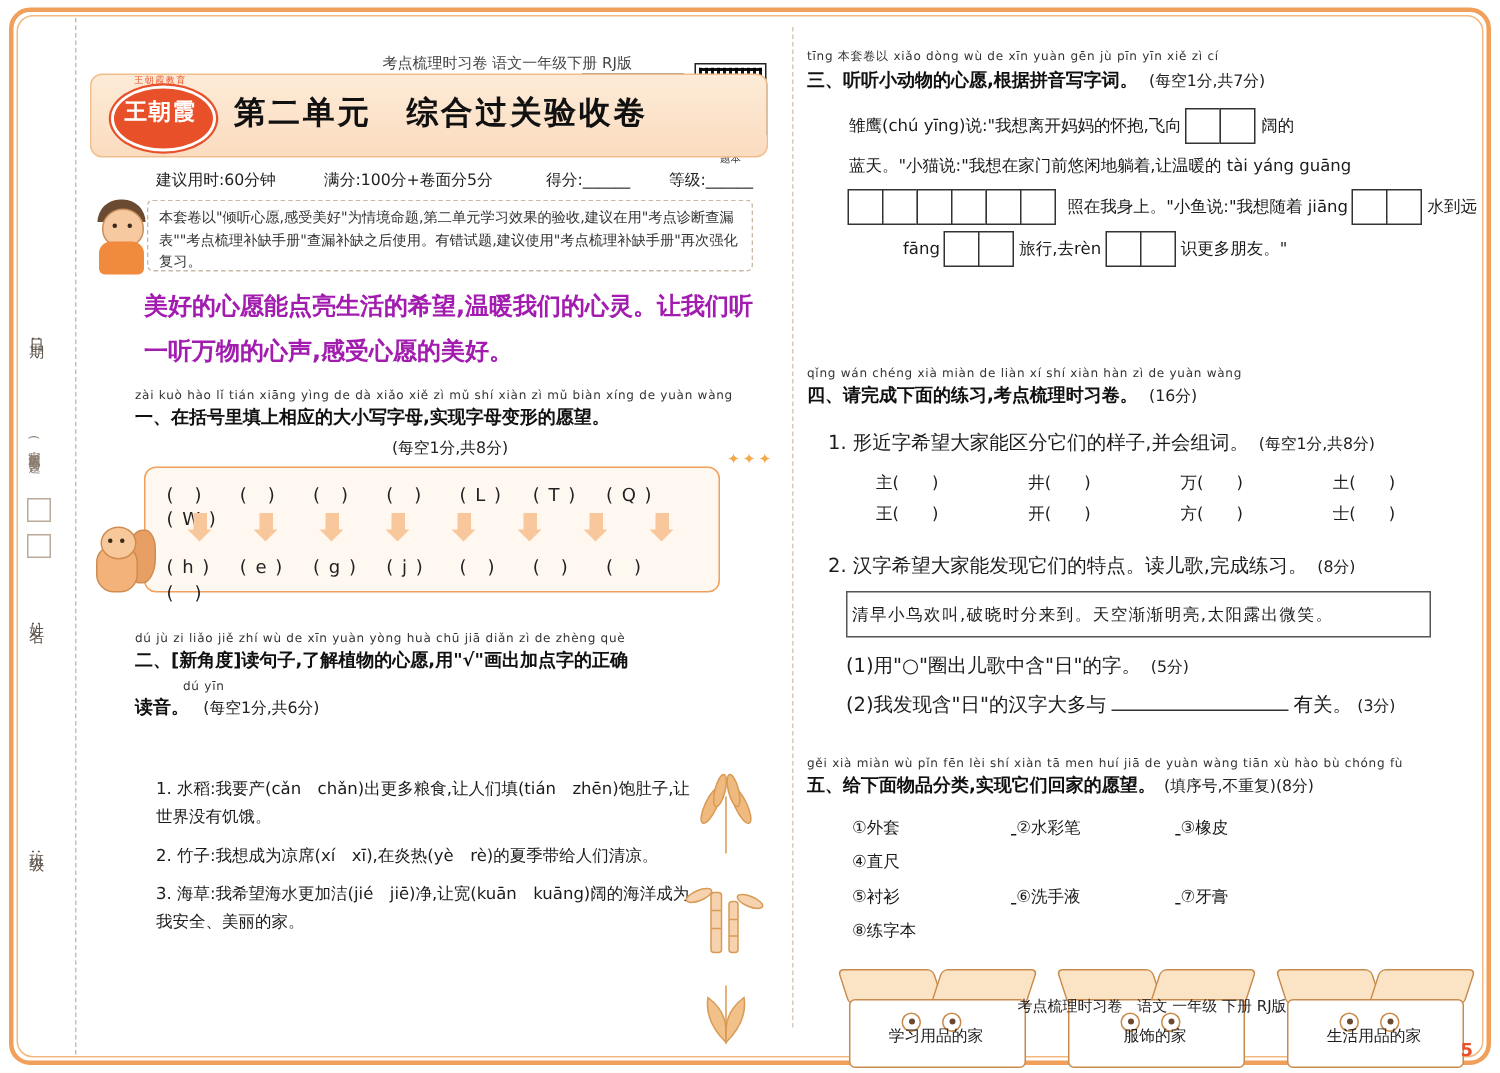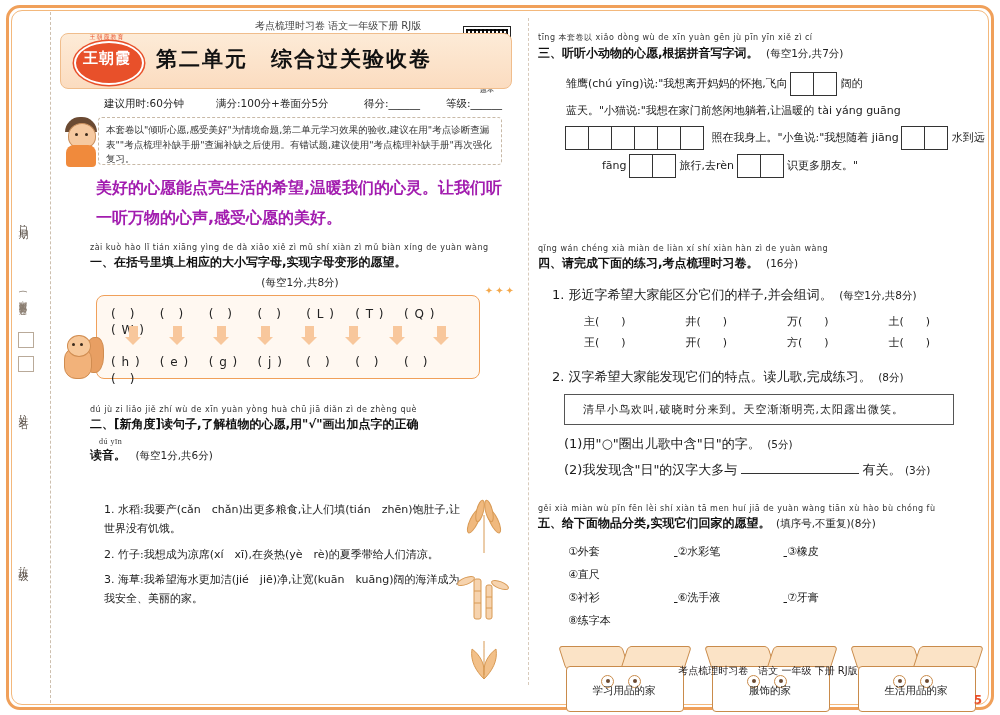--- a/index.html
+++ b/index.html
@@ -39,21 +39,21 @@
   .rail-text.a{top:218px;}
   .rail-text.b{top:290px;font-size:8px;color:#8a7d70;letter-spacing:1px;}
   .rail-text.c{top:408px;}
   .rail-text.d{top:560px;}
   .rail-box{
     position:absolute;left:18px;width:14px;height:14px;border:1px solid #b9aa99;
   }
   .rail-box.b1{top:332px;}
   .rail-box.b2{top:356px;}
 
-  .col-left{position:absolute;left:60px;top:5px;width:460px;height:680px;}
+  .col-left{position:absolute;left:60px;top:21px;width:460px;height:680px;}
   .col-right{position:absolute;left:538px;top:16px;width:452px;height:680px;}
   .divider{
     position:absolute;left:528px;top:18px;bottom:30px;width:0;
     border-left:1px dashed #d8cabb;
   }
 
   
   .top-note{
     position:absolute;left:195px;top:14px;font-size:10px;color:#444;
   }
@@ -173,21 +173,21 @@
   .char-box{
     display:inline-block;width:22px;height:22px;border:1px solid #333;
     vertical-align:middle;margin:0 0 0 -1px;background:#fff;
   }
   .grid-row{margin:4px 0;}
   .q3-text{font-size:11px;line-height:2.0;color:#1b1b1b;}
   .q4-head{font-size:13px;color:#1b1b1b;}
   .brace-tbl{font-size:11px;color:#1b1b1b;line-height:1.9;}
   .brace-cell{display:inline-block;width:98px;}
   .sentence-box{
-    border:1px solid #555;padding:7px 18px;font-size:11px;color:#1b1b1b;
+    border:1px solid #555;padding:7px 3px;font-size:11px;color:#1b1b1b;
     letter-spacing:1px;
   }
   .item-list{font-size:11px;line-height:2.1;color:#1b1b1b;}
   .item-list .cell{display:inline-block;width:106px;}
   .baskets{position:relative;height:72px;margin-top:6px;}
   .basket{
     position:absolute;width:124px;height:66px;
   }
   .basket .lidl,.basket .lidr{
     position:absolute;top:0;width:62px;height:22px;background:#fbe3c6;border:1.4px solid #c98b4b;
@@ -303,21 +303,21 @@
       <div class="sq-tail"></div>
         <div class="sq-body"></div>
         <div class="sq-head"></div>
       <div class="sq-eye l"></div>
         <div class="sq-eye r"></div>
     </div>
 
     <div style="position:absolute;left:30px;top:400px;width:420px;">
       <div class="pin-line">dú jù zi      liǎo jiě zhí wù de xīn yuàn  yòng      huà chū jiā diǎn zì de zhèng què</div>
       <div class="sec-head" style="margin-top:2px;">二、[新角度]读句子,了解植物的心愿,用"√"画出加点字的正确</div>
-      <div class="pin-line" style="margin-top:4px;margin-left:9px;font-family:Liberation Serif, serif;">dú yīn</div>
+      <div class="pin-line" style="margin-top:4px;margin-left:32px;">dú yīn</div>
       <div style="margin-top:1px;">
         <span class="sec-head">读音。</span>
         <span class="score" style="margin-left:6px;">(每空1分,共6分)</span>
       </div>
     </div>
 
     <div class="q2-items">
       <div class="it">1. 水稻:我要产(cǎn　chǎn)出更多粮食,让人们填(tián　zhēn)饱肚子,让世界没有饥饿。</div>
       <div class="it">2. 竹子:我想成为凉席(xí　xī),在炎热(yè　rè)的夏季带给人们清凉。</div>
       <div class="it">3. 海草:我希望海水更加洁(jié　jiē)净,让宽(kuān　kuāng)阔的海洋成为我安全、美丽的家。</div>

